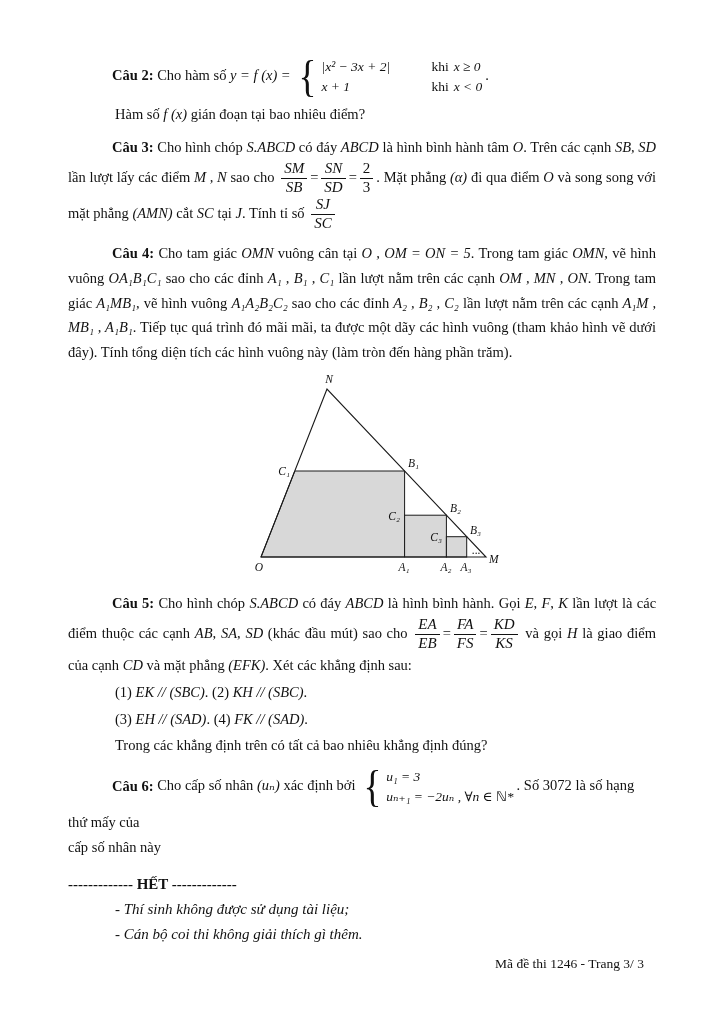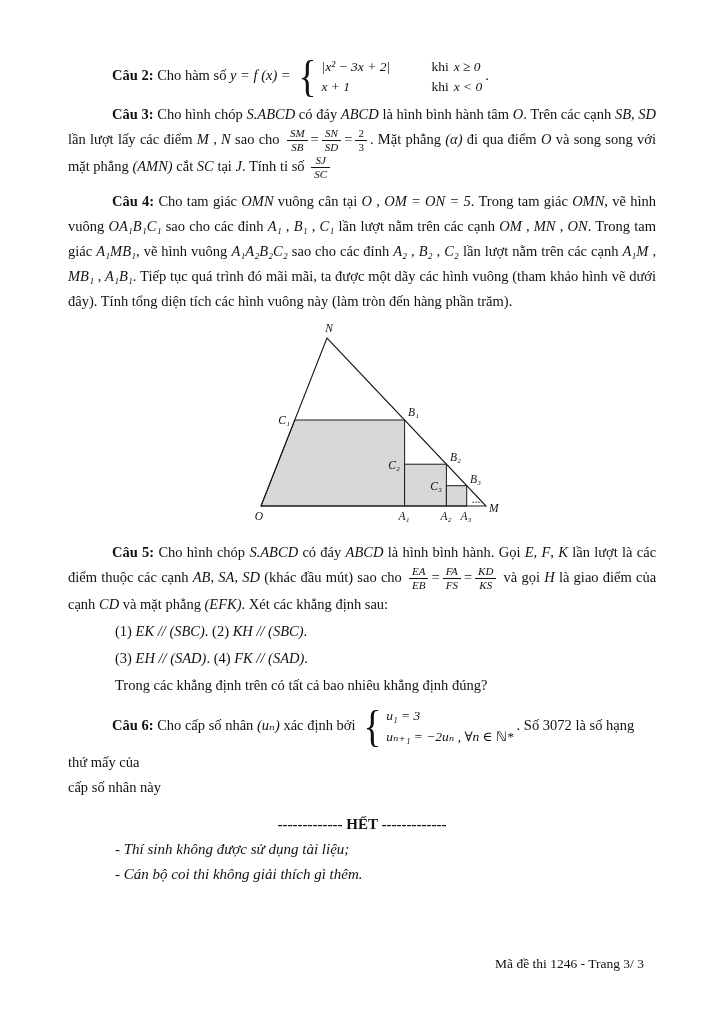--- a/index.html
+++ b/index.html
@@ -19,21 +19,21 @@
   }
   p.noj { text-align:left; }
   .indent { margin-left:47px; }
   .qlabel { font-weight:bold;margin-left:44px; }
   .it { font-style:italic; }
 
   
   .frac {
     display:inline-flex; flex-direction:column;
     vertical-align:middle; text-align:center;
-    font-style:italic; font-size:11px; line-height:1.18;
+    font-style:italic; font-size:15px; line-height:1.18;
     margin:0 3px;
   }
   .frac .num { border-bottom:1px solid #111; padding:0 3px; }
   .frac .den { padding:0 3px;text-align:center; }
   .frac.rm { font-style:normal; }
 
   
   .cases {
     display:inline-flex; align-items:center;
     vertical-align:middle; margin:0 3px;
@@ -50,21 +50,21 @@
   .q2l1 { margin-bottom:2px; }
   .mb2 { margin-bottom:2px; }
   .mb8 { margin-bottom:8px; }
   .mt6 { margin-top:6px; }
 
   .figure-wrap { text-align:center; margin:6px 0 8px 16px; }
   .sq { stroke:#1a1a1a; stroke-width:1; }
   .tri { fill:none; stroke:#1a1a1a; stroke-width:1.1; }
   .flabel { font-style:italic; font-size:11.5px; fill:#111; font-family:"Liberation Serif","DejaVu Serif","DejaVu Sans",serif; }
 
-  .het { text-align:center; font-weight:bold; font-size:15px; margin-top:16px; }
+  .het { font-weight:bold; font-size:15px; margin-top:16px; }
   .note { font-style:italic; font-size:15px; margin-top:8px; }
   .page-footer {
     position:absolute; right:80px; top:956px;
     font-size:13.5px;
   }
 </style>
 </head>
 <body>
 
 <div class="page">
@@ -81,20 +81,25 @@
             <span class="case-khi">khi</span>
             <span class="it">x ≥ 0</span>
           </span>
           <span class="caserow">
             <span class="case-expr it">x + 1</span>
             <span class="case-khi">khi</span>
             <span class="it">x &lt; 0</span>
           </span>
         </span>
       </span><span>.</span>
+  </p>
+  <p class="line noj indent mb8">
+    <span>Hàm số</span>
+    <span class="it">f (x)</span>
+    <span>gián đoạn tại bao nhiêu điểm?</span>
   </p>
 
   <p class="line mb8">
     <span class="qlabel">Câu 3:</span>
     <span>Cho hình chóp</span>
     <span class="it">S.ABCD</span>
     <span>có đáy</span>
     <span class="it">ABCD</span>
     <span>là hình bình hành tâm</span>
     <span class="it">O</span><span>. Trên các cạnh</span>

